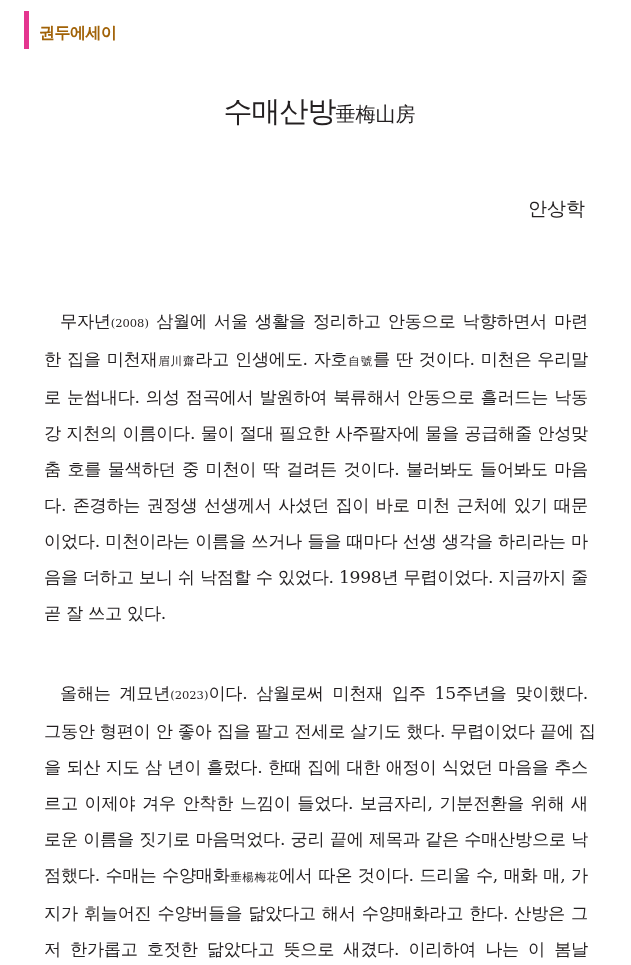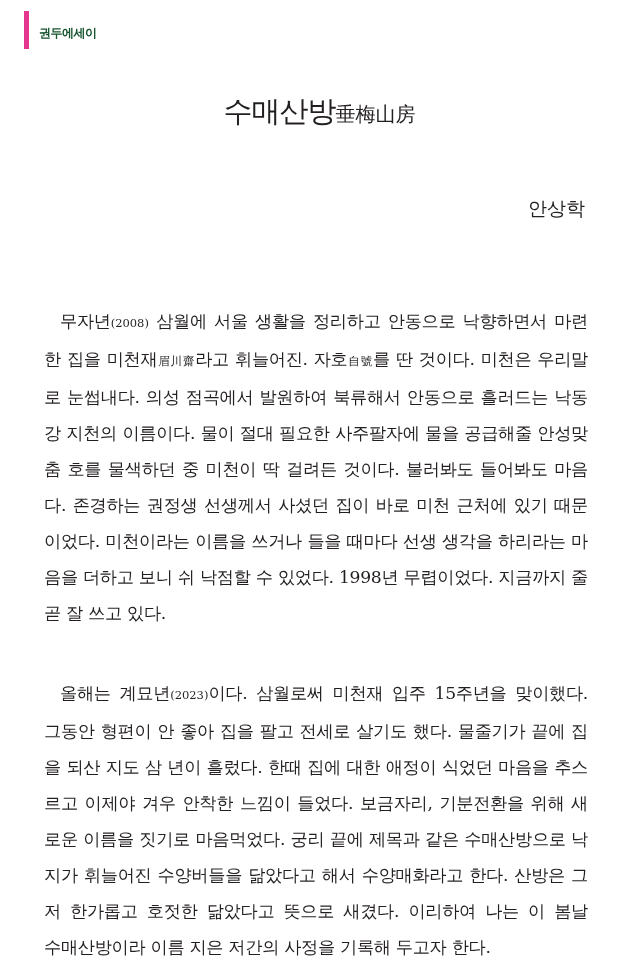--- a/index.html
+++ b/index.html
@@ -1,21 +1,21 @@
 <!DOCTYPE html>
 <html><head>
 <meta charset="utf-8">
 <style>
   html, body { margin: 0; padding: 0; background: #ffffff; }
   body { width: 631px; height: 965px; position: relative; overflow: hidden;
          font-family: "DejaVu Serif", "Liberation Serif", serif; color: #231f20; }
   .section-label { position: absolute; left: 24px; top: 11px; height: 38px; display: flex; align-items: center; }
   .section-bar { width: 5px; height: 38px; background: #e4358f; margin-right: 10px; }
   .section-text { font-family: "DejaVu Sans", "Liberation Sans", sans-serif; font-weight: bold;
-                  font-size: 12px; color: #14532d; letter-spacing: -0.5px; margin-top: 6px; }
+                  font-size: 16px; color: #a16207; letter-spacing: -0.5px; margin-top: 6px; }
   .title { position: absolute; left: 0; width: 631px; top: 88px; text-align: center;
            font-size: 29px; letter-spacing: -1px; color: #231f20; }
   .title .hanja { font-size: 20px; letter-spacing: 0; }
   .author { position: absolute; right: 46px; top: 196px; font-size: 19px; color: #231f20; }
   .body { position: absolute; left: 44px; top: 259px; width: 544px; font-size: 17.2px;
           line-height: 36px; letter-spacing: -0.3px; }
   .body .line { display: block; white-space: nowrap; text-align-last: justify; text-align: justify; }
   .body .line.last { text-align-last: left; }
   .body .line.indent { padding-left: 16px; margin-top: 44px; }
   .sm { font-size: 11.5px; letter-spacing: 0; }
@@ -30,32 +30,33 @@
 
 <h1 class="title" style="margin:4px;font-weight:normal;">
   <span>수매산방</span><span class="hanja">垂梅山房</span>
 </h1>
 
 <div class="author">안상학</div>
 
 <div class="body" id="essay-body">
     <div>
       <span class="line indent"><span>무자년</span><span class="sm">(2008)</span><span> 삼월에 서울 생활을 정리하고 안동으로 낙향하면서 마련</span></span>
-      <span class="line"><span>한 집을 미천재</span><span class="sm">眉川齋</span><span>라고 휘늘어진. 자호</span><span class="sm">自號</span><span>를 딴 것이다. 미천은 우리말</span></span>
+      <span class="line"><span>한 집을 미천재</span><span class="sm">眉川齋</span><span>라고 인생에도. 자호</span><span class="sm">自號</span><span>를 딴 것이다. 미천은 우리말</span></span>
       <span class="line"><span>로 눈썹내다. 의성 점곡에서 발원하여 북류해서 안동으로 흘러드는 낙동</span></span>
       <span class="line"><span>강 지천의 이름이다. 물이 절대 필요한 사주팔자에 물을 공급해줄 안성맞</span></span>
       <span class="line"><span>춤 호를 물색하던 중 미천이 딱 걸려든 것이다. 불러봐도 들어봐도 마음</span></span>
       <span class="line"><span>다. 존경하는 권정생 선생께서 사셨던 집이 바로 미천 근처에 있기 때문</span></span>
       <span class="line"><span>이었다. 미천이라는 이름을 쓰거나 들을 때마다 선생 생각을 하리라는 마</span></span>
       <span class="line"><span>음을 더하고 보니 쉬 낙점할 수 있었다. 1998년 무렵이었다. 지금까지 줄</span></span>
       <span class="line last"><span>곧 잘 쓰고 있다.</span></span>
     </div>
     <div>
       <span class="line indent"><span>올해는 계묘년</span><span class="sm">(2023)</span><span>이다. 삼월로써 미천재 입주 15주년을 맞이했다.</span></span>
-      <span class="line"><span>그동안 형편이 안 좋아 집을 팔고 전세로 살기도 했다. 물줄기가 끝에 집</span></span>
+      <span class="line"><span>그동안 형편이 안 좋아 집을 팔고 전세로 살기도 했다. 무렵이었다 끝에 집</span></span>
       <span class="line"><span>을 되산 지도 삼 년이 흘렀다. 한때 집에 대한 애정이 식었던 마음을 추스</span></span>
       <span class="line"><span>르고 이제야 겨우 안착한 느낌이 들었다. 보금자리, 기분전환을 위해 새</span></span>
       <span class="line"><span>로운 이름을 짓기로 마음먹었다. 궁리 끝에 제목과 같은 수매산방으로 낙</span></span>
+      <span class="line"><span>점했다. 수매는 수양매화</span><span class="sm">垂楊梅花</span><span>에서 따온 것이다. 드리울 수, 매화 매, 가</span></span>
       <span class="line"><span>지가 휘늘어진 수양버들을 닮았다고 해서 수양매화라고 한다. 산방은 그</span></span>
       <span class="line"><span>저 한가롭고 호젓한 닮았다고 뜻으로 새겼다. 이리하여 나는 이 봄날</span></span>
       <span class="line last"><span>수매산방이라 이름 지은 저간의 사정을 기록해 두고자 한다.</span></span>
     </div>
   </div>
 
 </body></html>

